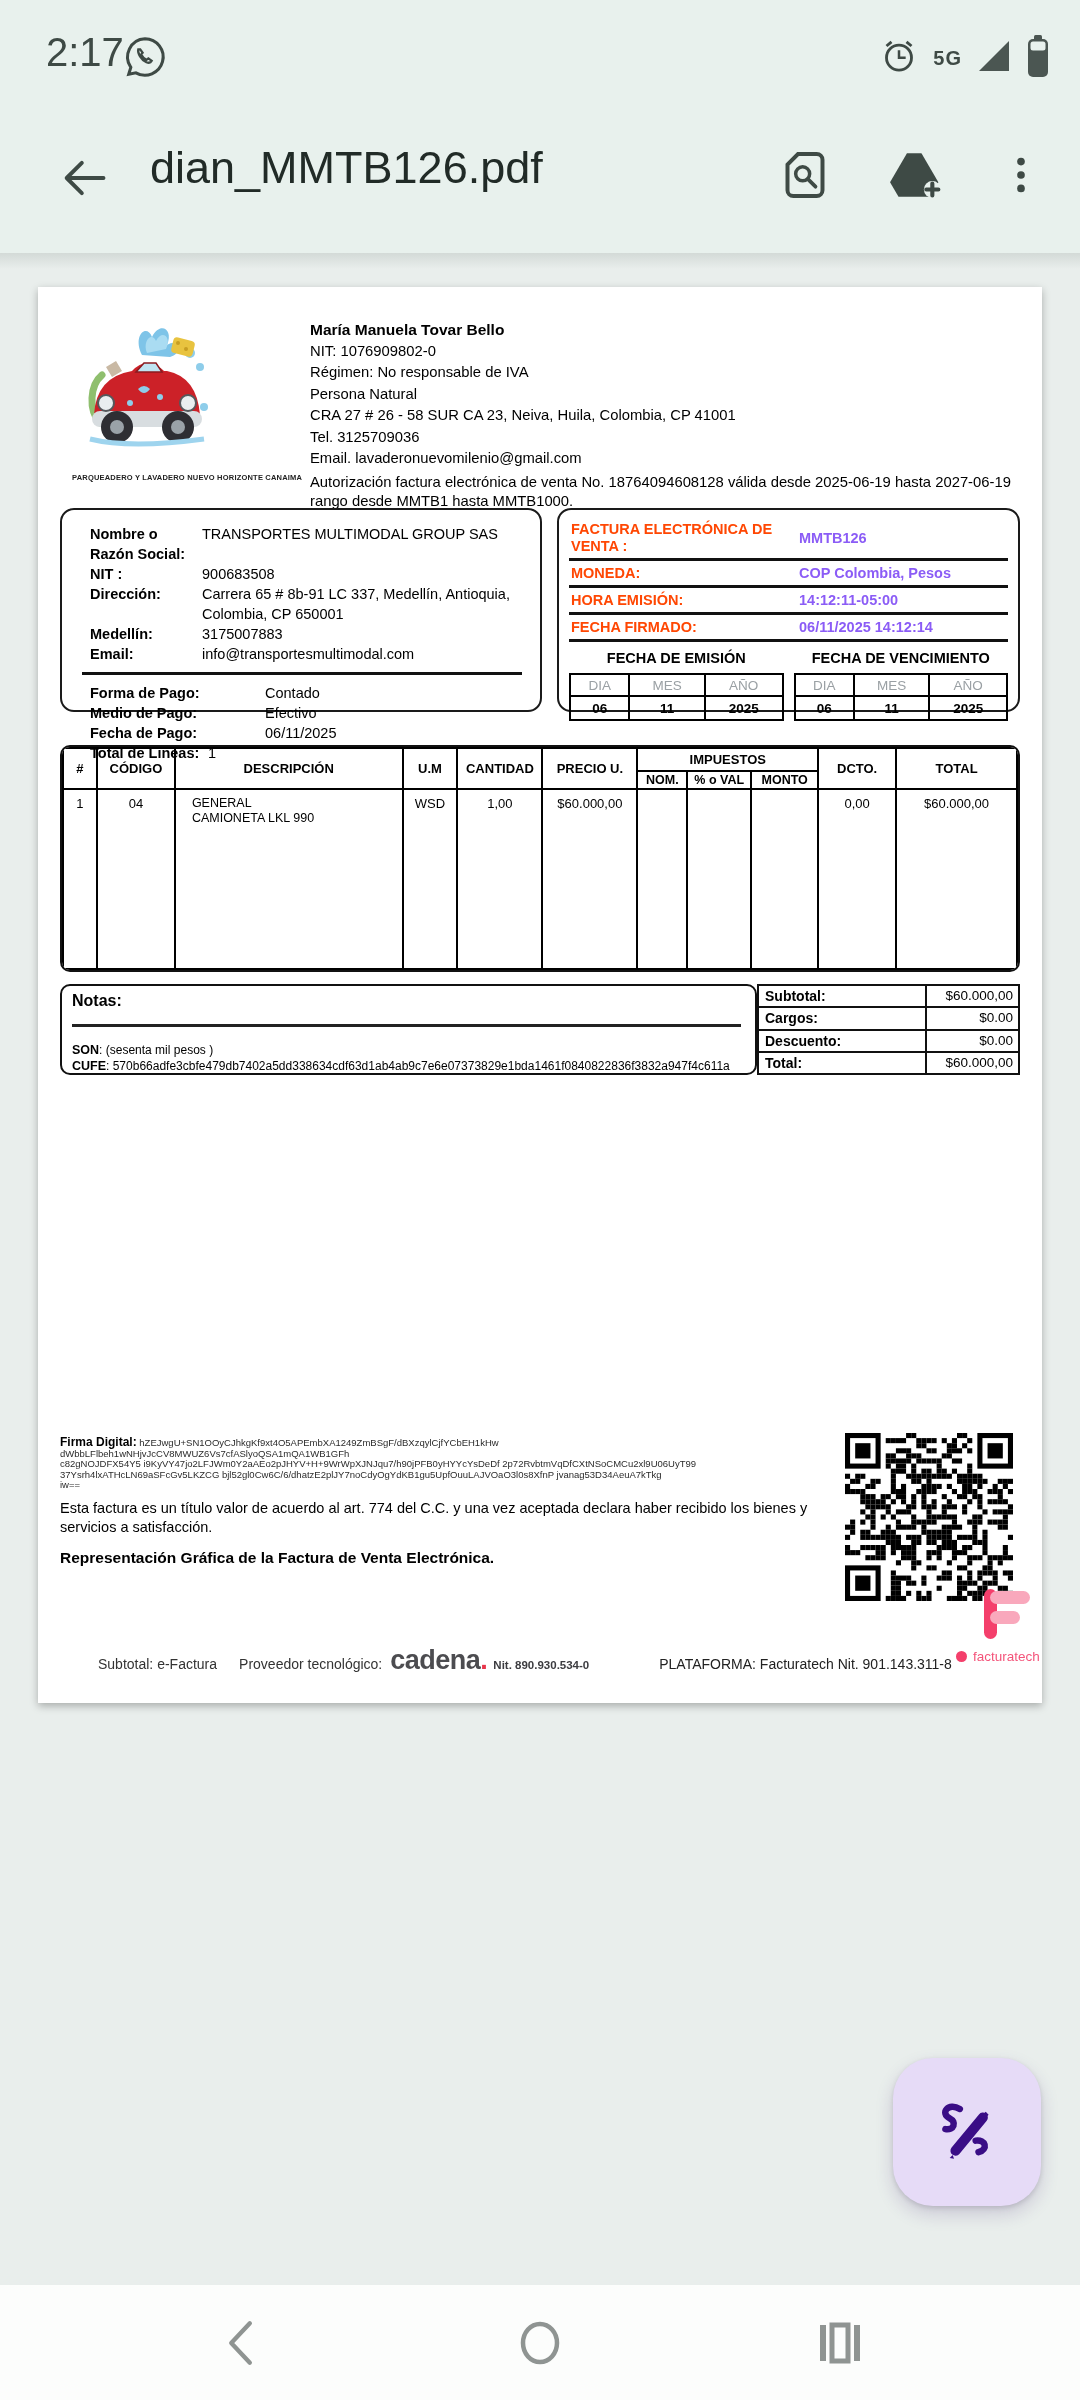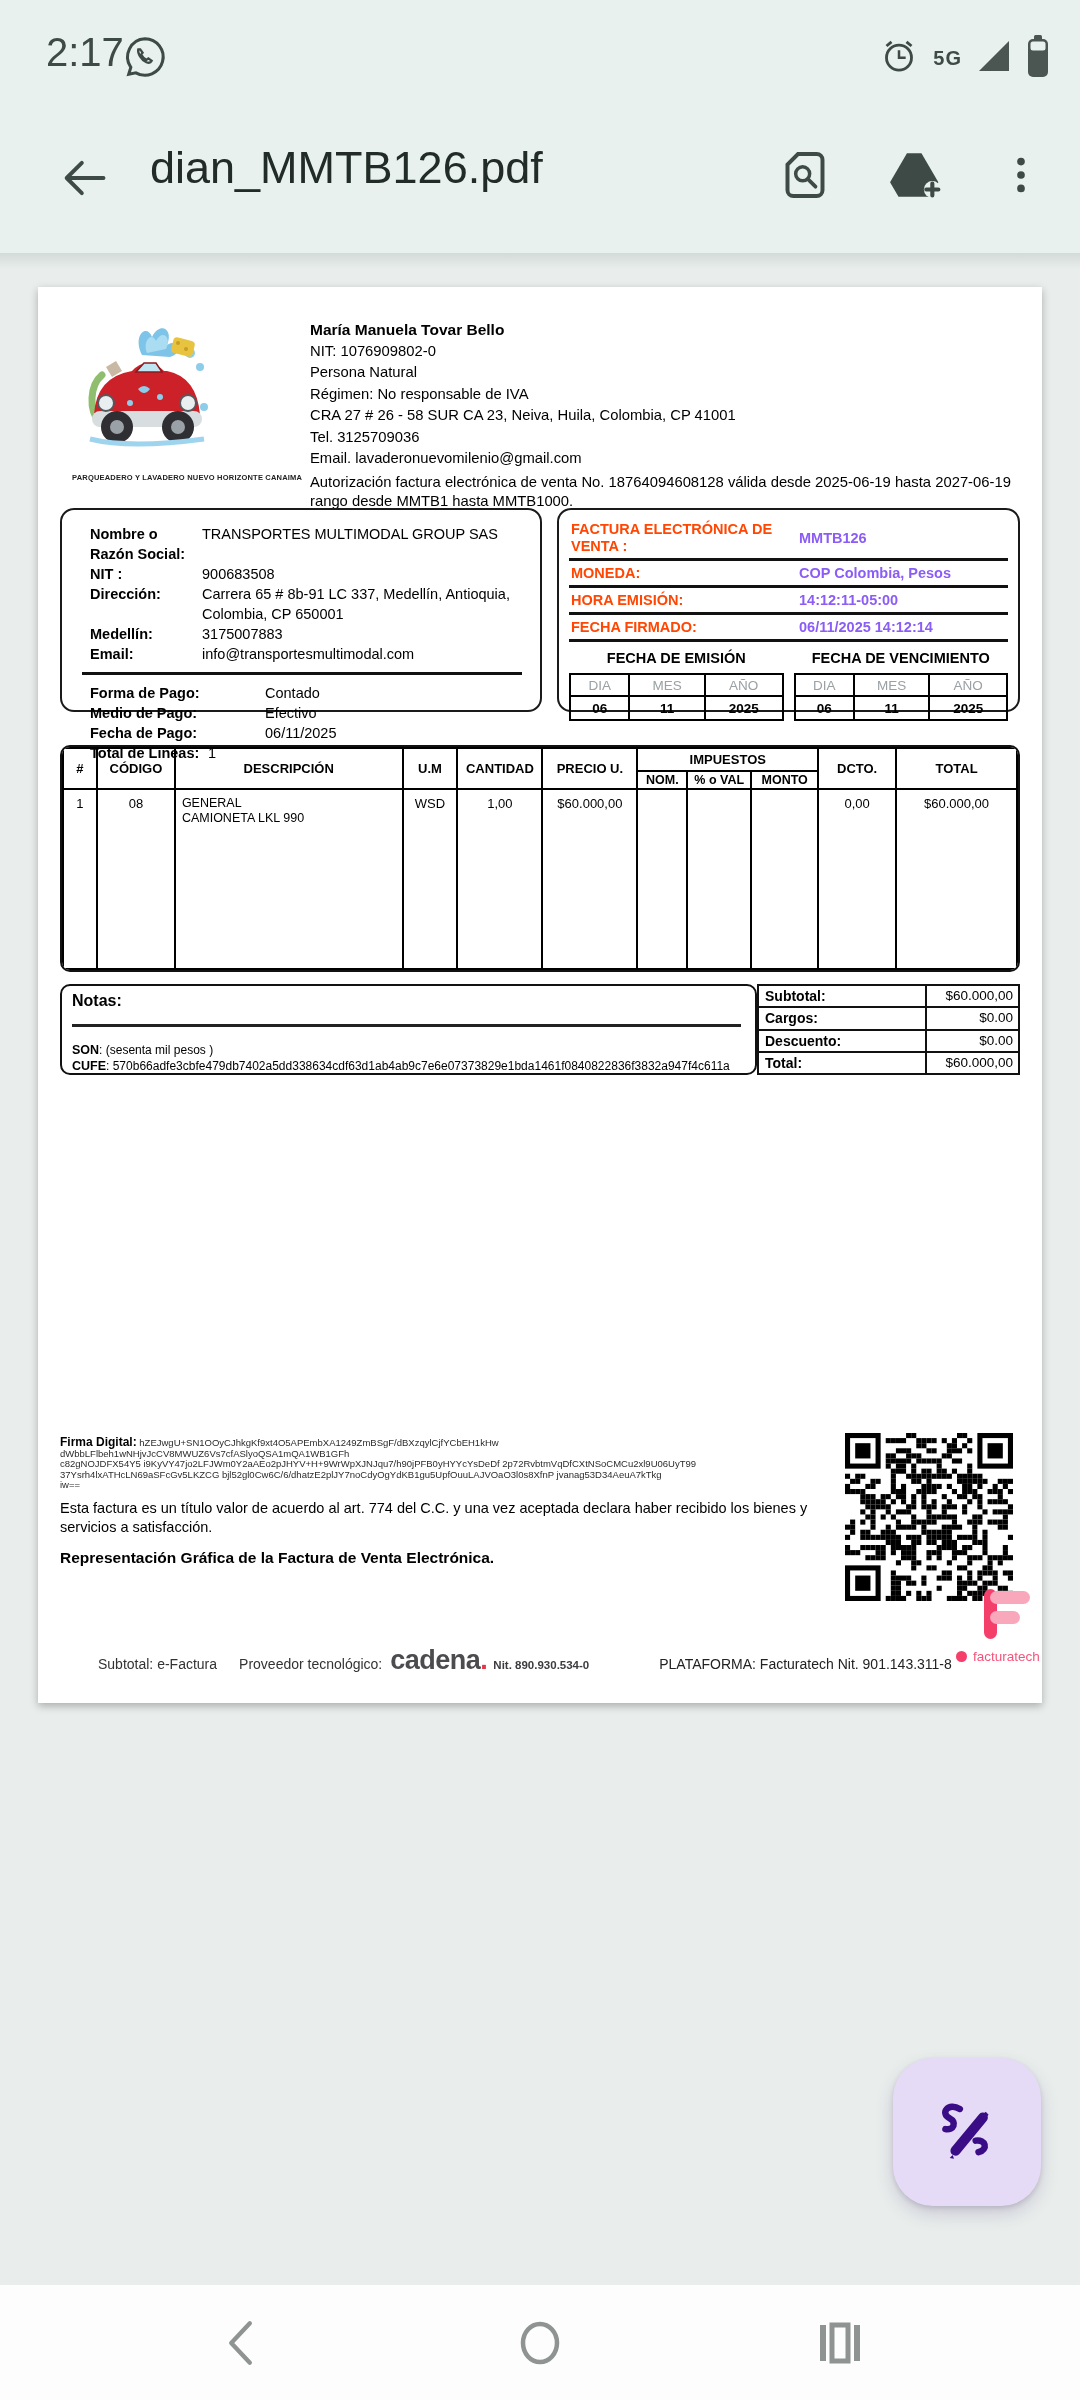--- a/index.html
+++ b/index.html
@@ -55,21 +55,21 @@
   .date-table .dh td { color:#9aa0a4; }
   .date-table .dv td { font-weight:bold; height:24px; }
 
   
   .items-wrap { position:absolute; left:22px; top:458px; width:960px; border:2.5px solid #111; border-radius:10px; overflow:hidden; }
   .items { width:100%; border-collapse:collapse; }
   .items th, .items td { border:2px solid #000; font-size:13px; }
   .items th { font-weight:bold; padding:3px 2px; }
   .items tr.h2 th { font-size:12.5px; padding:1px 2px; }
   .items td { vertical-align:top; text-align:center; padding:6px 3px; height:180px; }
-  .items td.desc { text-align:left; padding-left:6px; font-size:12.5px; line-height:15px; }
+  .items td.desc { text-align:left; padding-left:16px; font-size:12.5px; line-height:15px; }
 
   
   .notes-box { position:absolute; left:22px; top:697px; width:697px; height:91px;
     border:2.5px solid #111; border-radius:10px; padding:6px 10px; }
   .notes-label { font-weight:bold; font-size:16px; }
   .notes-div { border-top:3.5px solid #222; margin:14px 4px 0 0; }
   .son-line { margin-top:16px; font-size:12px; }
   .cufe-line { margin-top:2px; font-size:12px; white-space:nowrap; }
   .son-line b, .cufe-line b { font-size:12.5px; }
   .totals { position:absolute; left:719px; top:697px; width:263px; height:91px;
@@ -217,22 +217,22 @@
         <circle cx="88" cy="82" r="3" fill="#8ecdea"></circle>
           <circle cx="58" cy="88" r="3" fill="#8ecdea"></circle>
         <path d="M18 124 q40 10 114 0" stroke="#9ed4ee" stroke-width="5" fill="none"></path>
       </svg>
       <div class="logo-caption">PARQUEADERO Y LAVADERO NUEVO HORIZONTE CANAIMA</div>
     </div>
 
     <div class="issuer">
       <div class="name">María Manuela Tovar Bello</div>
       <div>NIT: 1076909802-0</div>
+      <div>Régimen: No responsable de IVA</div>
       <div>Persona Natural</div>
-      <div>Régimen: No responsable de IVA</div>
       <div>CRA 27 # 26 - 58 SUR CA 23, Neiva, Huila, Colombia, CP 41001</div>
       <div>Tel. 3125709036</div>
       <div>Email. lavaderonuevomilenio@gmail.com</div>
       <div class="auth">Autorización factura electrónica de venta No. 18764094608128 válida desde 2025-06-19 hasta 2027-06-19 rango desde MMTB1 hasta MMTB1000.</div>
     </div>
 
     <div class="party-box">
       <div class="kv">
           <span class="k">Nombre o Razón Social:</span>
           <span class="v">TRANSPORTES MULTIMODAL GROUP SAS</span>
@@ -354,21 +354,21 @@
           <th rowspan="2">DCTO.</th>
           <th rowspan="2">TOTAL</th>
         </tr>
         <tr class="h2">
           <th>NOM.</th>
           <th>% o VAL</th>
           <th>MONTO</th>
         </tr>
         <tr class="data">
           <td>1</td>
-          <td>08</td>
+          <td>04</td>
           <td class="desc">
             <div>GENERAL</div>
             <div>CAMIONETA LKL 990</div>
           </td>
           <td>WSD</td>
           <td>1,00</td>
           <td>$60.000,00</td>
           <td></td>
           <td></td>
           <td></td>

